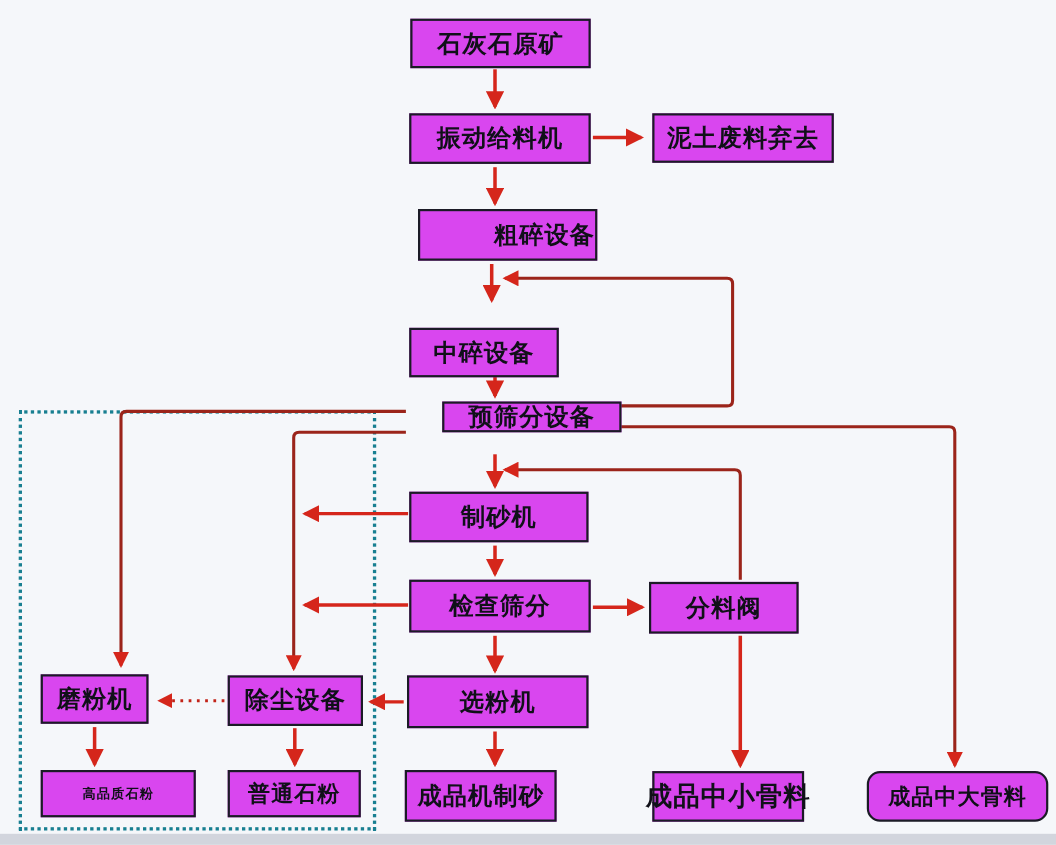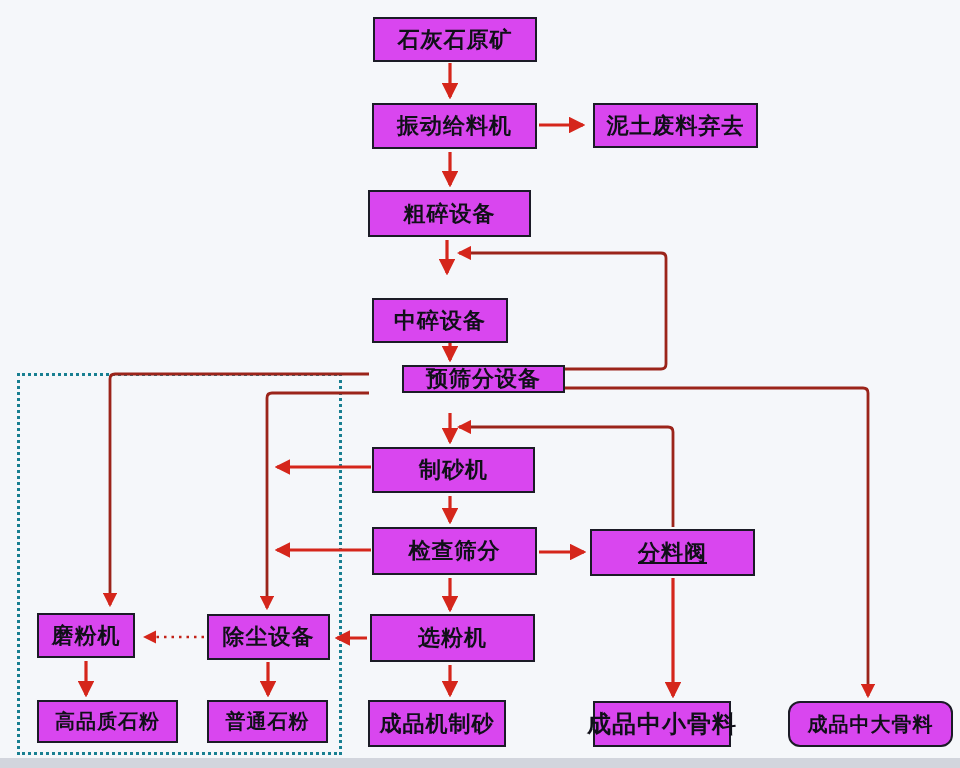--- a/index.html
+++ b/index.html
@@ -72,48 +72,48 @@
 
   <div class="node" style="left:373px;top:17px;width:164px;height:45px;">
       <span class="node-label">石灰石原矿</span>
     </div>
   <div class="node" style="left:372px;top:103px;width:165px;height:46px;">
       <span class="node-label">振动给料机</span>
     </div>
   <div class="node" style="left:593px;top:103px;width:165px;height:45px;font-family:Liberation Serif, serif;">
       <span class="node-label">泥土废料弃去</span>
     </div>
-  <div class="node" style="left:368px;top:190px;width:163px;height:47px;">
+  <div class="node" style="left:380px;top:190px;width:163px;height:47px;justify-content:flex-end;">
       <span class="node-label">粗碎设备</span>
     </div>
   <div class="node" style="left:372px;top:278px;width:136px;height:45px;margin-top:20px;">
       <span class="node-label">中碎设备</span>
     </div>
   <div class="node" style="left:370px;top:365px;width:163px;height:28px;margin-left:32px;">
       <span class="node-label">预筛分设备</span>
     </div>
   <div class="node" style="left:372px;top:447px;width:163px;height:46px;">
       <span class="node-label">制砂机</span>
     </div>
   <div class="node" style="left:372px;top:527px;width:165px;height:48px;">
       <span class="node-label">检查筛分</span>
     </div>
-  <div class="node" style="left:590px;top:529px;width:165px;height:47px;text-decoration:underline;">
+  <div class="node" style="left:590px;top:529px;width:136px;height:47px;">
       <span class="node-label">分料阀</span>
     </div>
   <div class="node" style="left:370px;top:614px;width:165px;height:48px;">
       <span class="node-label">选粉机</span>
     </div>
   <div class="node" style="left:37px;top:613px;width:98px;height:45px;">
       <span class="node-label">磨粉机</span>
     </div>
   <div class="node" style="left:207px;top:614px;width:123px;height:46px;">
       <span class="node-label">除尘设备</span>
     </div>
-  <div class="node" style="left:37px;top:700px;width:141px;height:43px;font-size:20px;">
+  <div class="node" style="left:37px;top:700px;width:141px;height:43px;font-size:12px;">
       <span class="node-label">高品质石粉</span>
     </div>
   <div class="node" style="left:207px;top:700px;width:121px;height:43px;font-size:20px;">
       <span class="node-label">普通石粉</span>
     </div>
   <div class="node" style="left:368px;top:700px;width:138px;height:47px;">
       <span class="node-label">成品机制砂</span>
     </div>
   <div class="node" style="left:593px;top:701px;width:138px;height:46px;font-size:24px;">
       <span class="node-label">成品中小骨料</span>

